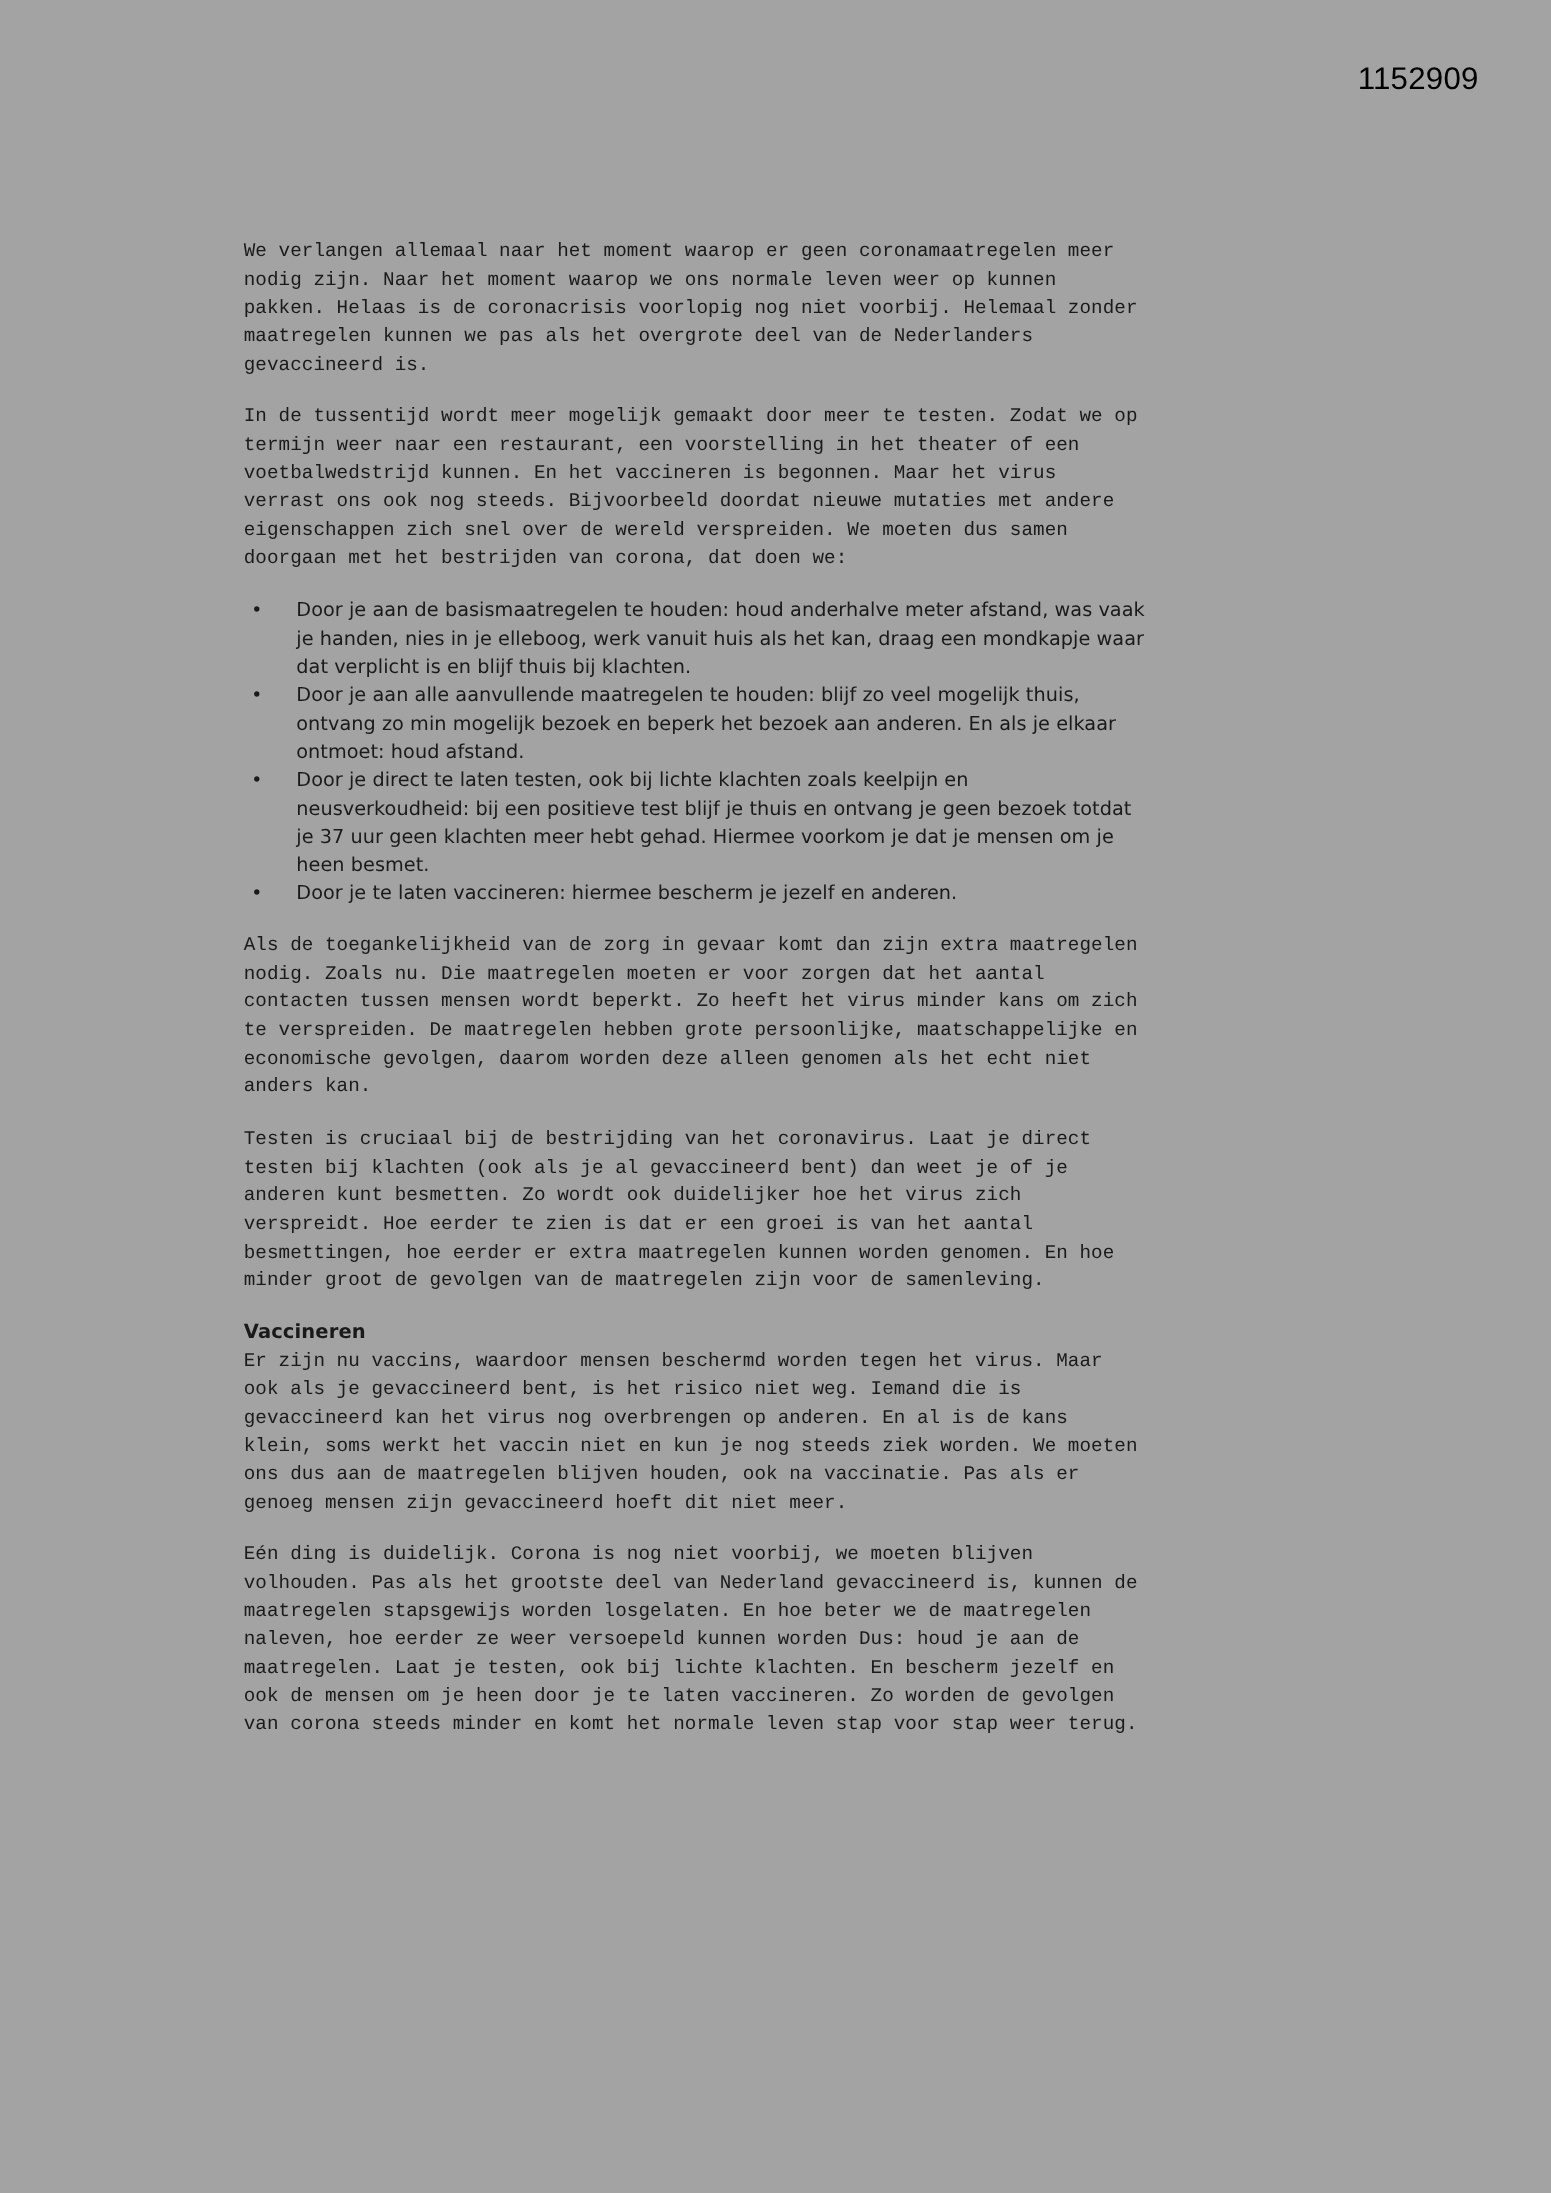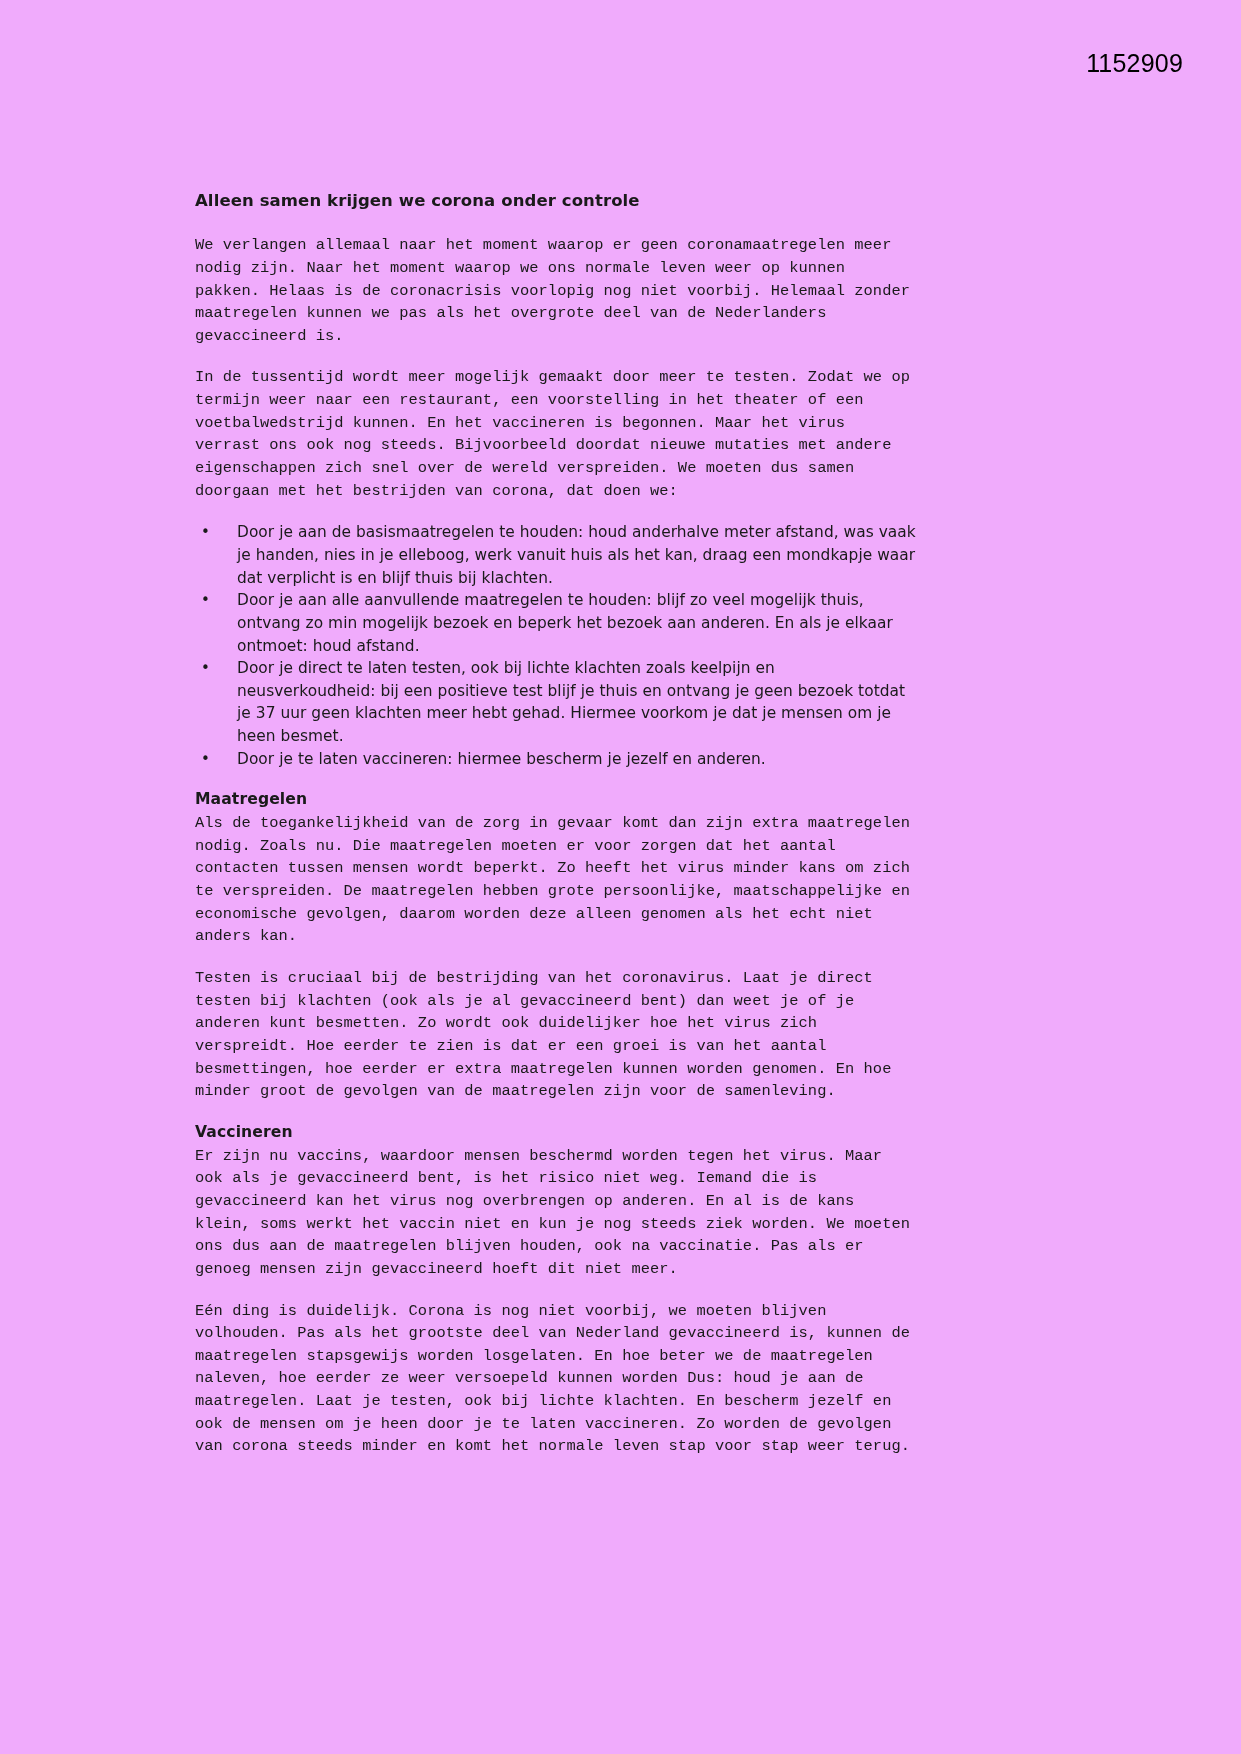--- a/index.html
+++ b/index.html
@@ -12,21 +12,21 @@
     height: 1754px;
     font-family: "DejaVu Sans", sans-serif;
     color: #1a1a1a;
     position: relative;
     overflow: hidden;
   }
   .page {
     position: relative;
     width: 1241px;
     height: 1754px;
-    background: #f0abfc;
+    background: #a3a3a3;
     box-sizing: border-box;
   }
   .doc-id {
     position: absolute;
     top: 49px;
     right: 58px;
     font-size: 25px;
     letter-spacing: 0.2px;
     color: #000000;
     font-family: "Liberation Sans", sans-serif;
@@ -91,21 +91,20 @@
 </style>
 </head>
 <body>
 
 <div class="page">
 
   <div class="doc-id">1152909</div>
 
   <div class="content">
 
-    <h1 class="doc-title">Alleen samen krijgen we corona onder controle</h1>
 
     <p class="para">We verlangen allemaal naar het moment waarop er geen coronamaatregelen meer nodig zijn. Naar het moment waarop we ons normale leven weer op kunnen pakken. Helaas is de coronacrisis voorlopig nog niet voorbij. Helemaal zonder maatregelen kunnen we pas als het overgrote deel van de Nederlanders gevaccineerd is.</p>
     <p class="para">In de tussentijd wordt meer mogelijk gemaakt door meer te testen. Zodat we op termijn weer naar een restaurant, een voorstelling in het theater of een voetbalwedstrijd kunnen. En het vaccineren is begonnen. Maar het virus verrast ons ook nog steeds. Bijvoorbeeld doordat nieuwe mutaties met andere eigenschappen zich snel over de wereld verspreiden. We moeten dus samen doorgaan met het bestrijden van corona, dat doen we:</p>
 
     <ul class="bullets list-block">
       <li>
         <span class="dot">•</span>
         <span>Door je aan de basismaatregelen te houden: houd anderhalve meter afstand, was vaak je handen, nies in je elleboog, werk vanuit huis als het kan, draag een mondkapje waar dat verplicht is en blijf thuis bij klachten.</span>
       </li>
       <li>
@@ -116,21 +115,20 @@
         <span class="dot">•</span>
         <span>Door je direct te laten testen, ook bij lichte klachten zoals keelpijn en neusverkoudheid: bij een positieve test blijf je thuis en ontvang je geen bezoek totdat je 37 uur geen klachten meer hebt gehad. Hiermee voorkom je dat je mensen om je heen besmet.</span>
       </li>
       <li>
         <span class="dot">•</span>
         <span>Door je te laten vaccineren: hiermee bescherm je jezelf en anderen.</span>
       </li>
     </ul>
 
     <div class="section">
-      <h2 class="section-head">Maatregelen</h2>
       <p class="para">Als de toegankelijkheid van de zorg in gevaar komt dan zijn extra maatregelen nodig. Zoals nu. Die maatregelen moeten er voor zorgen dat het aantal contacten tussen mensen wordt beperkt. Zo heeft het virus minder kans om zich te verspreiden. De maatregelen hebben grote persoonlijke, maatschappelijke en economische gevolgen, daarom worden deze alleen genomen als het echt niet anders kan.</p>
     </div>
 
     <div class="section">
       <p class="para">Testen is cruciaal bij de bestrijding van het coronavirus. Laat je direct testen bij klachten (ook als je al gevaccineerd bent) dan weet je of je anderen kunt besmetten. Zo wordt ook duidelijker hoe het virus zich verspreidt. Hoe eerder te zien is dat er een groei is van het aantal besmettingen, hoe eerder er extra maatregelen kunnen worden genomen. En hoe minder groot de gevolgen van de maatregelen zijn voor de samenleving.</p>
     </div>
 
     <div class="section">
       <h2 class="section-head">Vaccineren</h2>
       <p class="para">Er zijn nu vaccins, waardoor mensen beschermd worden tegen het virus. Maar ook als je gevaccineerd bent, is het risico niet weg. Iemand die is gevaccineerd kan het virus nog overbrengen op anderen. En al is de kans klein, soms werkt het vaccin niet en kun je nog steeds ziek worden. We moeten ons dus aan de maatregelen blijven houden, ook na vaccinatie. Pas als er genoeg mensen zijn gevaccineerd hoeft dit niet meer.</p>

